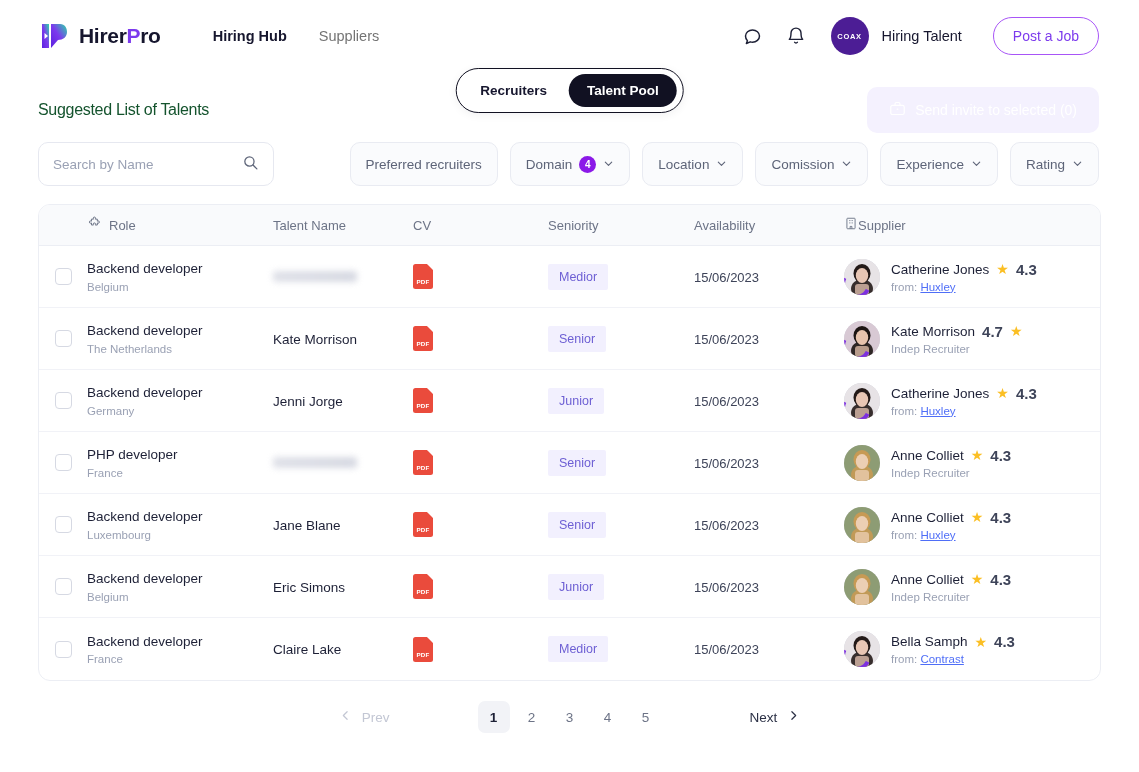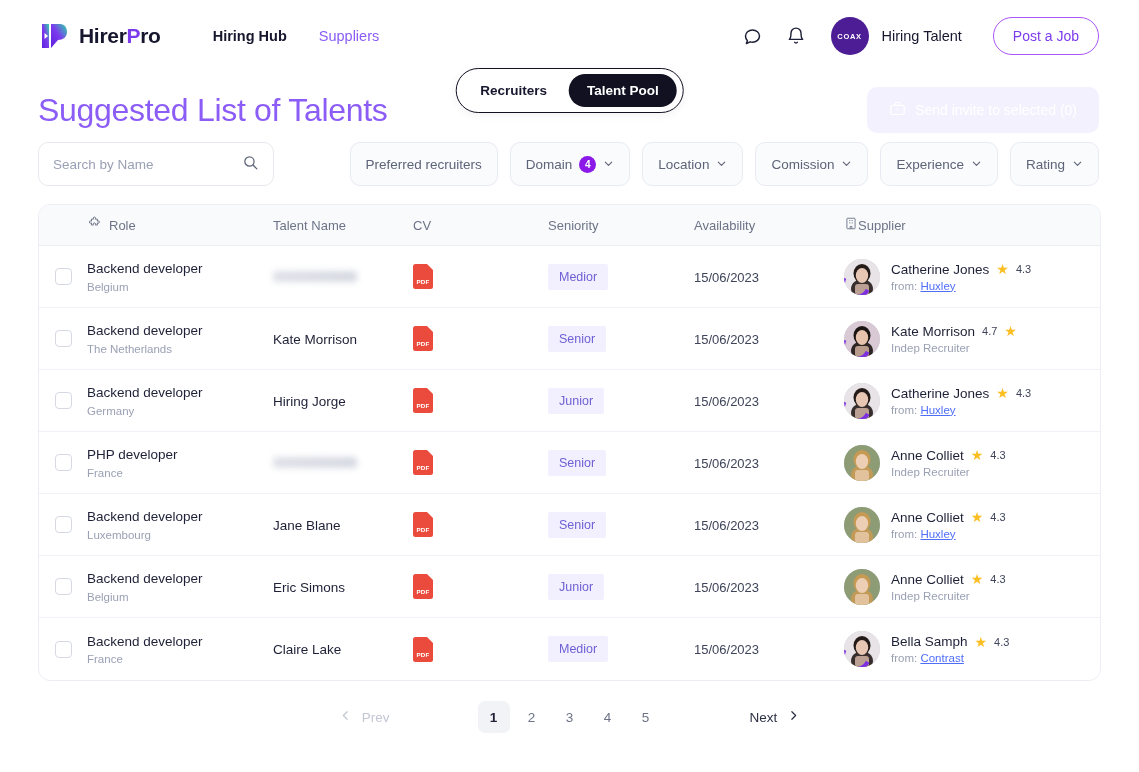--- a/index.html
+++ b/index.html
@@ -35,21 +35,21 @@
     font-size: 21px;
     font-weight: 700;
     letter-spacing: -0.3px;
     color: #16162e;
   }
   .brand-name .accent { color: #7c3aed; }
 
   .nav-links { display: flex; align-items: center; gap: 32px; margin-left: 52px; }
   .nav-link {
     font-size: 14.5px;
-    color: #8b5cf6;
+    color: #737373;
     cursor: pointer;
     white-space: nowrap;
   }
   .nav-link.active { color: #16162e; font-weight: 600; text-align: center; }
 
   .topnav-right { margin-left: auto; display: flex; align-items: center; gap: 17px; }
   .icon-btn {
     width: 26px; height: 26px;
     display: flex; align-items: center; justify-content: center;
     cursor: pointer;
@@ -102,23 +102,23 @@
   }
   .seg-item.active { background: #111122; color: #fff; }
 
   
   .page-head {
     display: flex; align-items: center;
     padding: 22px 40px 0 38px;
     height: 54px;
   }
   .page-title {
-    font-size: 32px;
+    font-size: 16px;
     font-weight: 500;
-    color: #8b5cf6;
+    color: #14532d;
     letter-spacing: -0.3px;
   }
   .send-invite-btn {
     margin-left: auto;
     background: #f4f1fe;
     color: #ffffff;
     border: none;
     border-radius: 10px;
     font-size: 14px;
     padding: 13px 22px;
@@ -275,21 +275,21 @@
     border-radius: 50%;
     border: 4px solid #7c2fe0;
     border-right-color: transparent;
     border-top-color: transparent;
     transform: rotate(-18deg);
   }
   .sup-text { min-width: 0; }
   .sup-line1 { display: flex; align-items: center; gap: 7px; }
   .sup-name { font-size: 13.5px; color: #1d2036; white-space: nowrap; }
   .star { color: #fbbf24; font-size: 14px; line-height: 1; }
-  .rating { font-size: 11px; color: #3e4459; }
+  .rating { font-size: 15px; color: #3e4459; font-weight: bold; }
   .sup-line2 { font-size: 11.5px; color: #9aa1b4; margin-top: 3px; white-space: nowrap; }
   .sup-link { color: #4f6ef7; text-decoration: underline; cursor: pointer; }
 
   
   .pagination {
     display: flex; align-items: center; justify-content: center;
     gap: 0;
     margin-top: 16px;
     height: 40px;
   }
@@ -552,21 +552,21 @@
     </div>
         </div>
         <div class="tr">
     <div class="c-check">
       <div class="checkbox"></div>
     </div>
     <div class="c-role">
       <div class="role-title">Backend developer</div>
       <div class="role-sub">Germany</div>
     </div>
-    <div class="c-name"><span class="talent-name">Hiring Jorge</span></div>
+    <div class="c-name"><span class="talent-name">Jenni Jorge</span></div>
     <div class="c-cv">
       <div class="pdf-icon">
               <span>PDF</span>
             </div>
     </div>
     <div class="c-sen">
       <span class="badge-sen">Junior</span>
     </div>
     <div class="c-avail">
       <span class="avail-text">15/06/2023</span>

